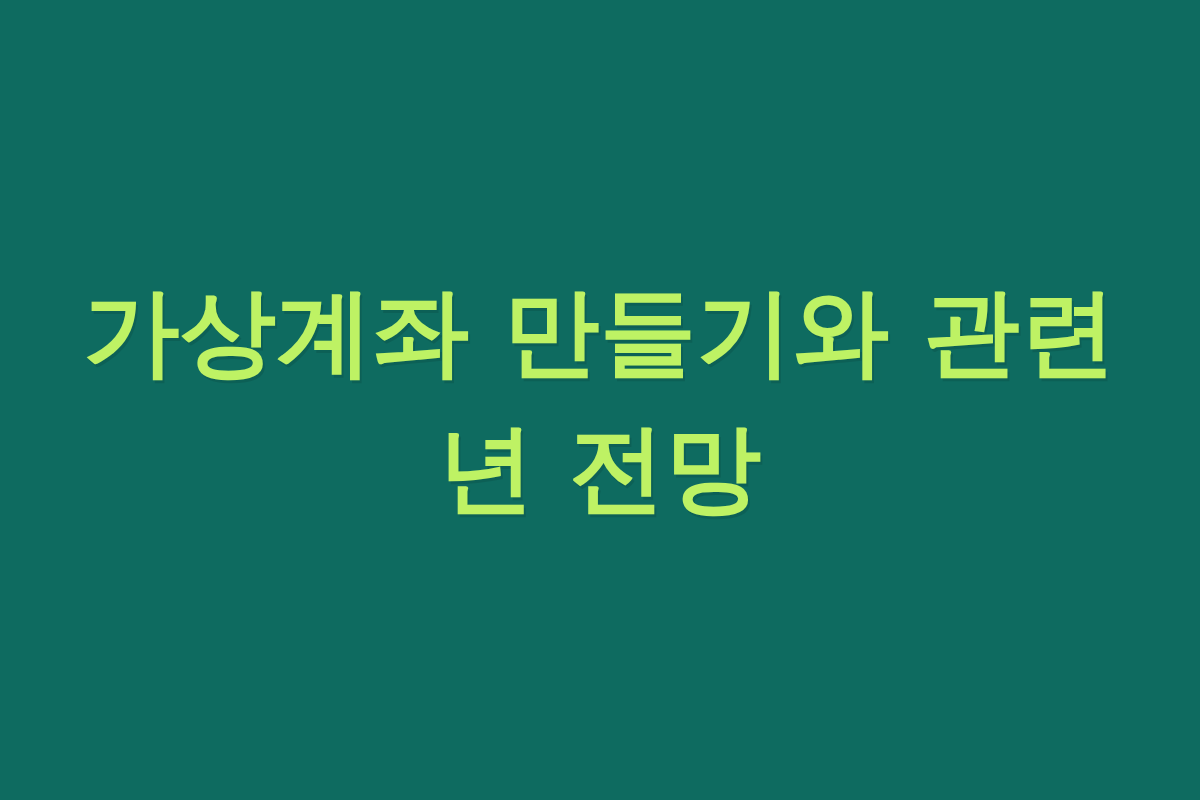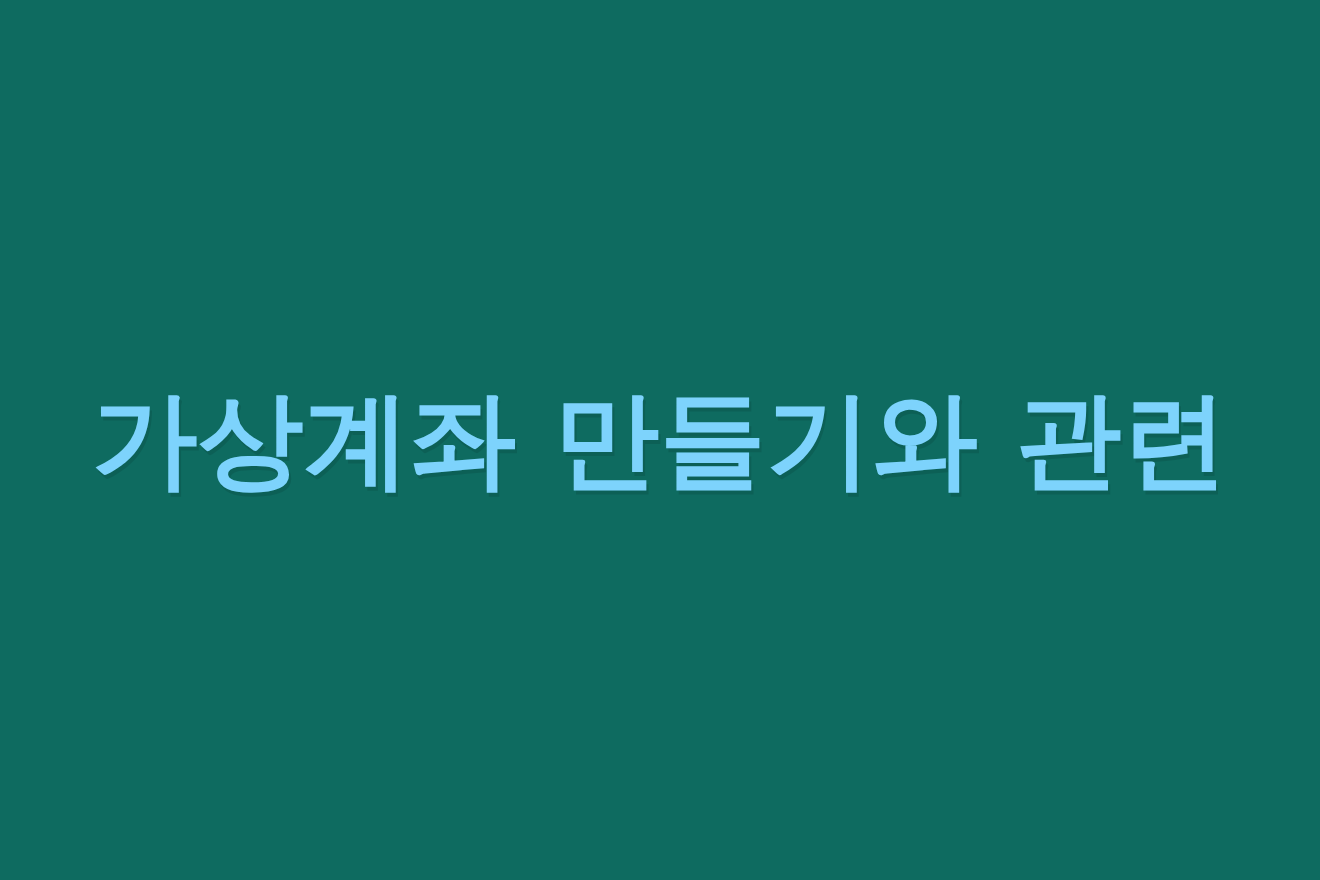--- a/index.html
+++ b/index.html
@@ -52,21 +52,22 @@
   
   #headline .hl-line.short {
     white-space: nowrap;
   }
 </style>
 </head>
 <body>
 
 <div id="banner" style="background: rgb(14, 107, 96);">
 
-  <h1 id="headline" style="color: #7dd3fc;">
+  <h1 id="headline" style="color: #bef264;">
 
     <span class="hl-line">가상계좌 만들기와 관련</span>
 
 
+    <span class="hl-line short">년 전망</span>
 
   </h1>
 
 </div>
 
 </body></html>

